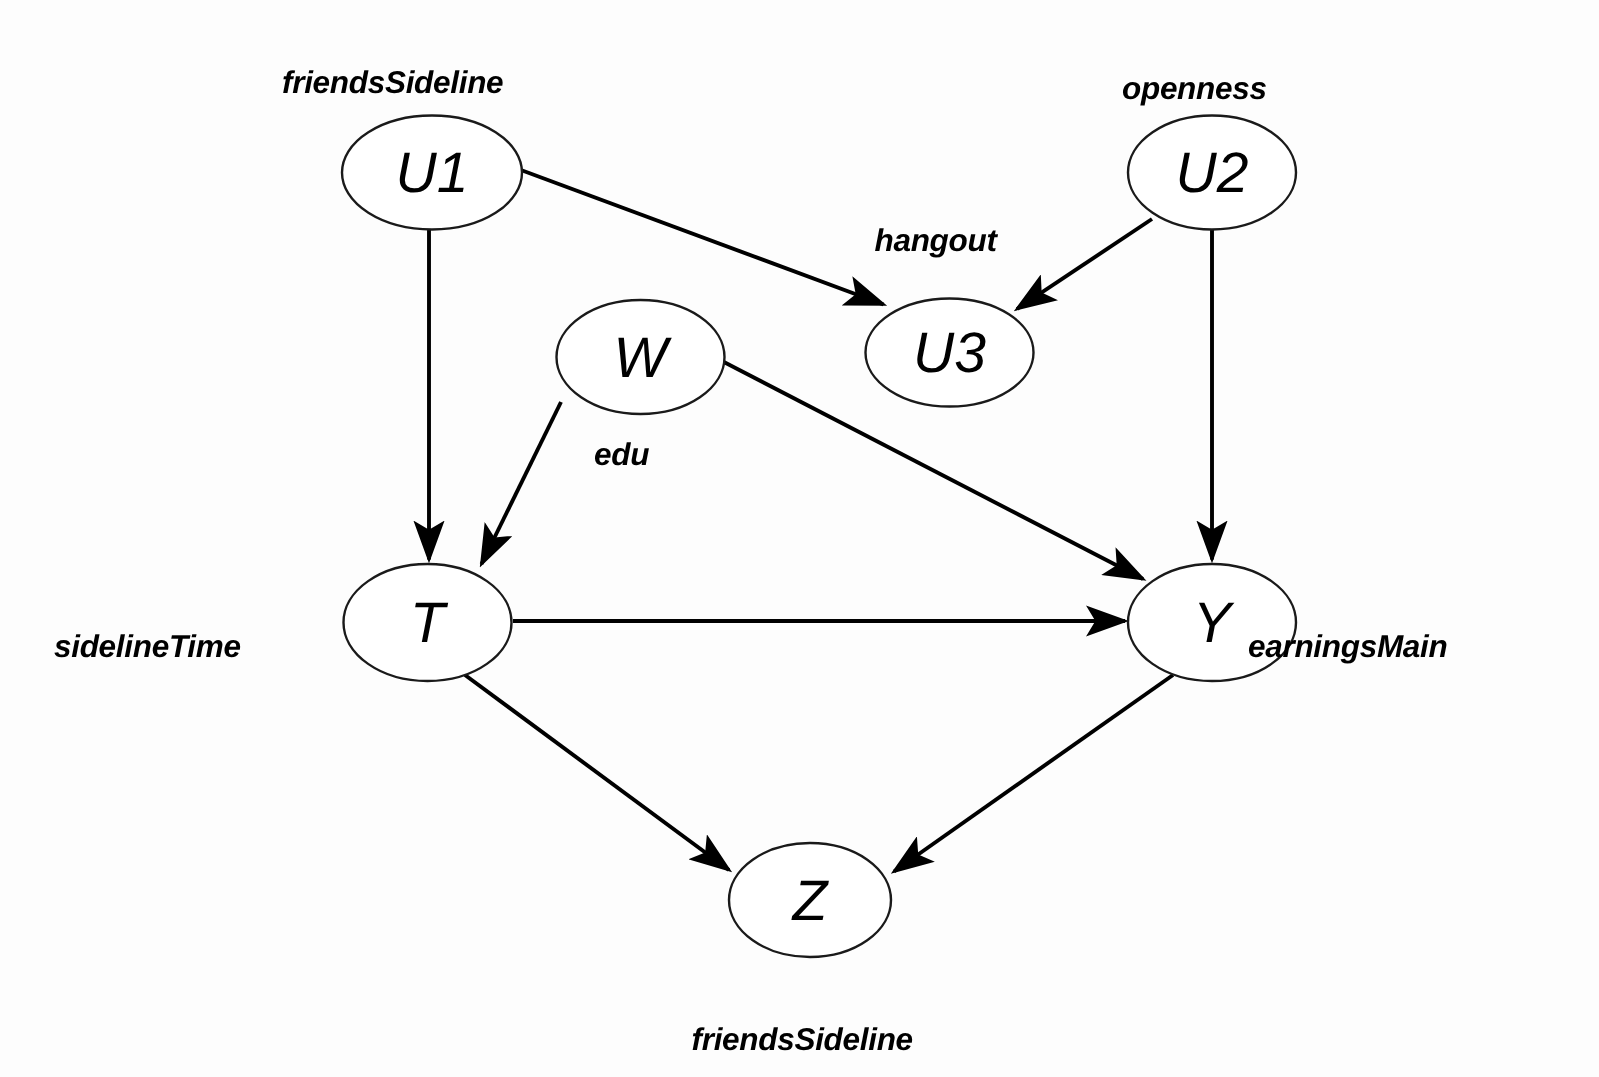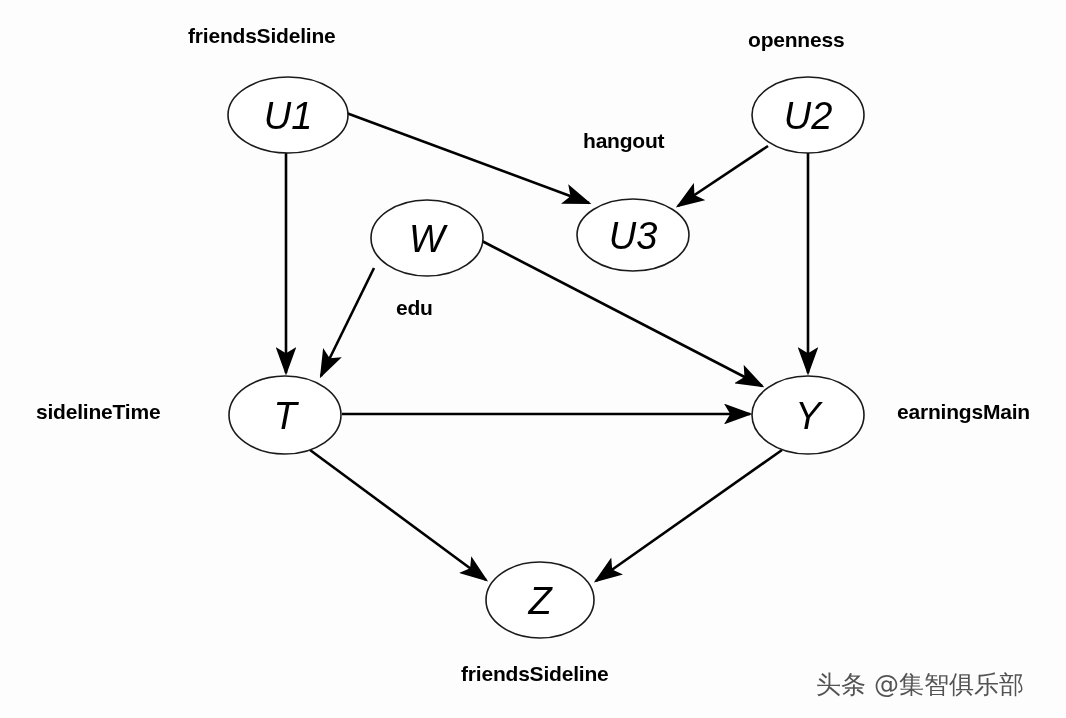--- a/index.html
+++ b/index.html
@@ -39,25 +39,27 @@
     dominant-baseline: central;
   }
   .edge-line {
     stroke: #000000;
     stroke-width: 2.6;
     fill: none;
   }
   .var-label {
     position: absolute;
     font-family: "Liberation Sans", sans-serif;
+    font-style: italic;
     font-weight: bold;
     font-size: 21px;
     color: #000000;
     white-space: nowrap;
     letter-spacing: -0.2px;
+    margin-top: 20px;
   }
   .watermark {
     position: absolute;
     font-family: "DejaVu Sans", sans-serif;
     font-size: 25px;
     color: #3c3c3c;
     white-space: nowrap;
     opacity: 0.88;
   }
 </style>
@@ -112,21 +114,20 @@
           <ellipse cx="540" cy="600" rx="54" ry="38" class="node-ellipse" stroke="#1a1a1a"></ellipse>
           <text x="540" y="601" class="node-label">Z</text>
         </g>
       </g>
   </svg>
 
   <div id="labels-layer">
       <div class="var-label" style="left: 188px; top: 24px;">friendsSideline</div>
       <div class="var-label" style="left: 748px; top: 28px;">openness</div>
       <div class="var-label" style="left: 583px; top: 129px; text-align: right;">hangout</div>
-      <div class="var-label" style="left: 396px; top: 296px;">edu</div>
+      <div class="var-label" style="left: 396px; top: 272px;">edu</div>
       <div class="var-label" style="left: 36px; top: 400px;">sidelineTime</div>
-      <div class="var-label" style="left: 897px; top: 400px;">earningsMain</div>
+      <div class="var-label" style="left: 832px; top: 400px;">earningsMain</div>
       <div class="var-label" style="left: 461px; top: 662px;">friendsSideline</div>
     </div>
 
-  <div class="watermark" style="left: 816px; top: 668px;">头条 @集智俱乐部</div>
 
 </div>
 
 </body></html>

